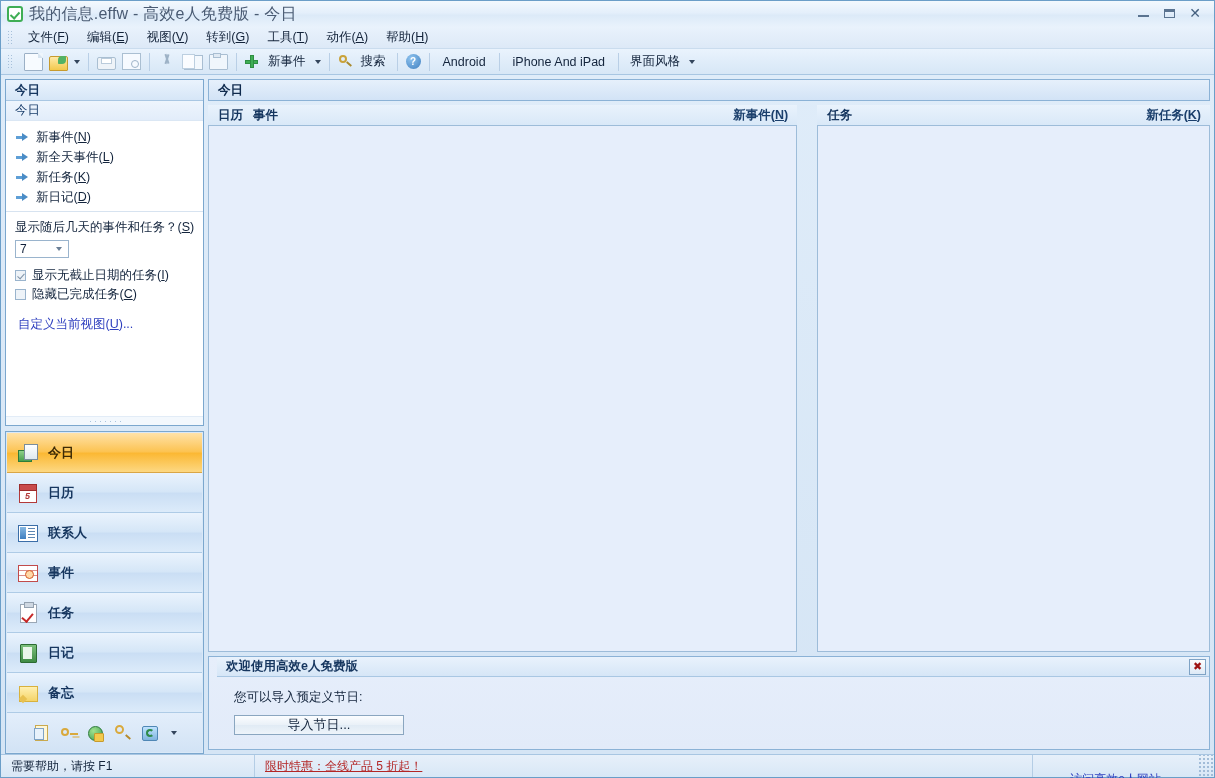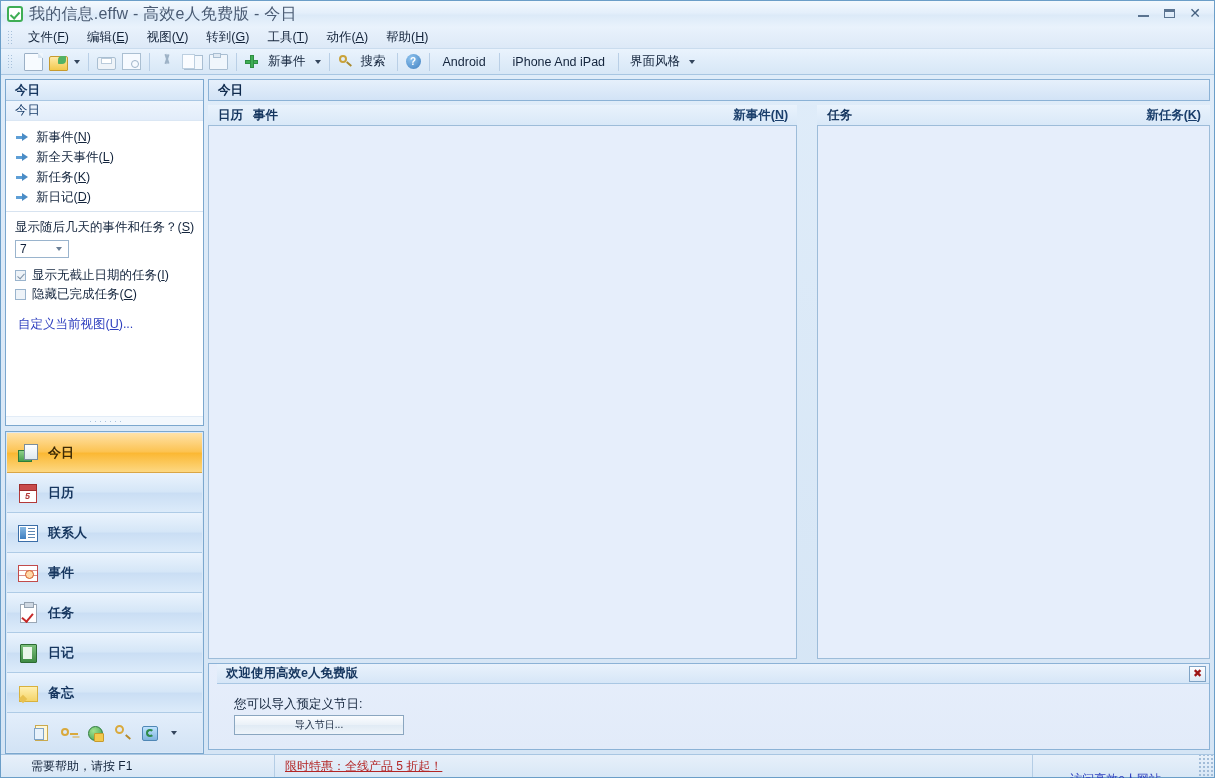--- a/index.html
+++ b/index.html
@@ -462,42 +462,41 @@
   .close-box {
     width: 17px; height: 16px;
     border: 1px solid #7fa3c5;
     background: linear-gradient(to bottom,#fdfeff,#dde9f6);
     display:flex;align-items:center;justify-content:center;
     color:#9e1414; font-size:11px; font-weight:bold;
     font-family:"DejaVu Sans",sans-serif;
     box-sizing:border-box;
   }
   #welcome-body { padding: 12px 0 14px 17px; }
-  .w-text { font-size:12.5px; color:#11223a; margin-bottom:2px; }
+  .w-text { font-size:12.5px; color:#11223a; margin-bottom:9px; }
   .push-btn {
     width: 170px; height: 20px;
     border: 1px solid #8aa6c0;
     background: linear-gradient(to bottom,#fbfdff 0%,#eaf1f8 48%,#e1ebf5 52%,#eef4fa 100%);
     display:flex;align-items:center;justify-content:center;
-    font-size:10px; color:#11223a;
+    font-size:13px; color:#11223a;
     box-sizing:border-box;
   }
 
   
   #statusbar {
     height: 23px;
     flex: 0 0 23px;
     background: linear-gradient(to bottom,#e7f0fa,#d8e7f6);
     border-top: 1px solid #a8c6e2;
     display: flex;
     align-items: stretch;
     font-size: 12px;
     color: #13243c;
     box-sizing: border-box;
-    padding-left: 20px;
   }
   .sb-cell {
     display:flex; align-items:center;
     padding: 0 10px;
     box-sizing: border-box;
     border-right: 1px solid #b4cde5;
   }
   .sb-cell.first { width: 254px; flex: 0 0 254px; }
   .sb-cell.mid { flex: 1 1 auto; }
   .sb-cell.last { width: 165px; flex: 0 0 165px; justify-content:center; border-right:none;margin-top:24px; }

